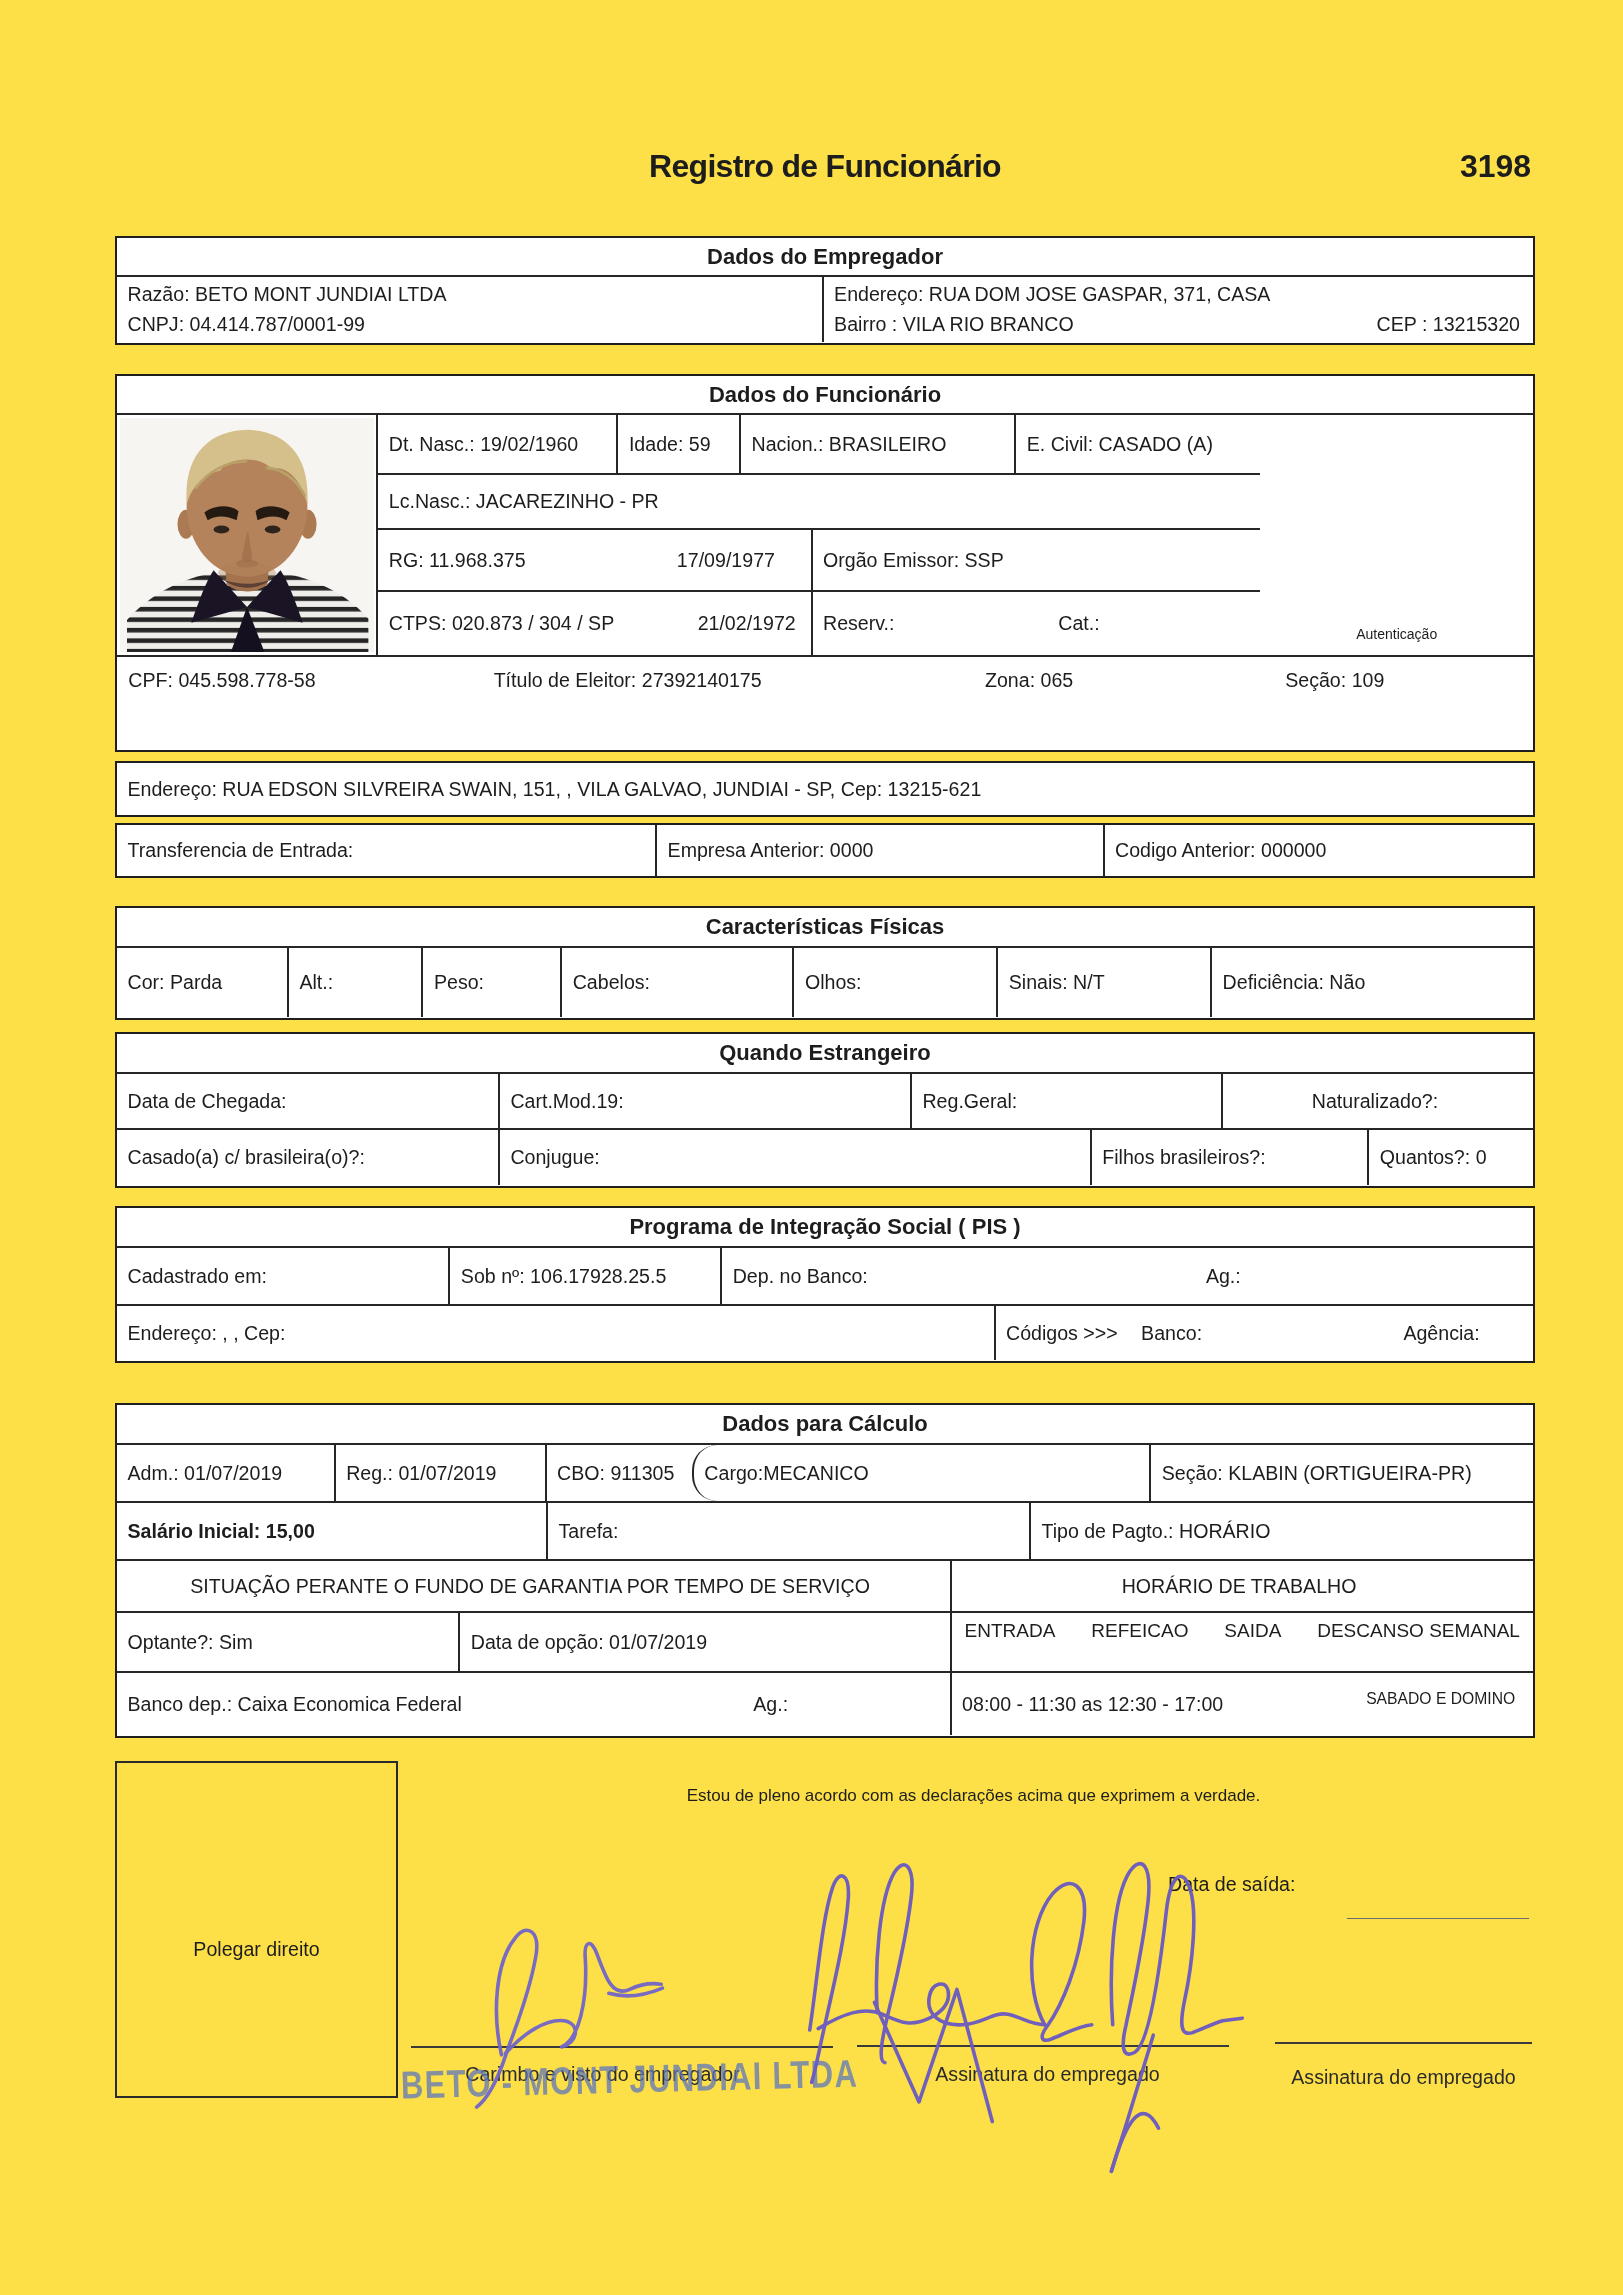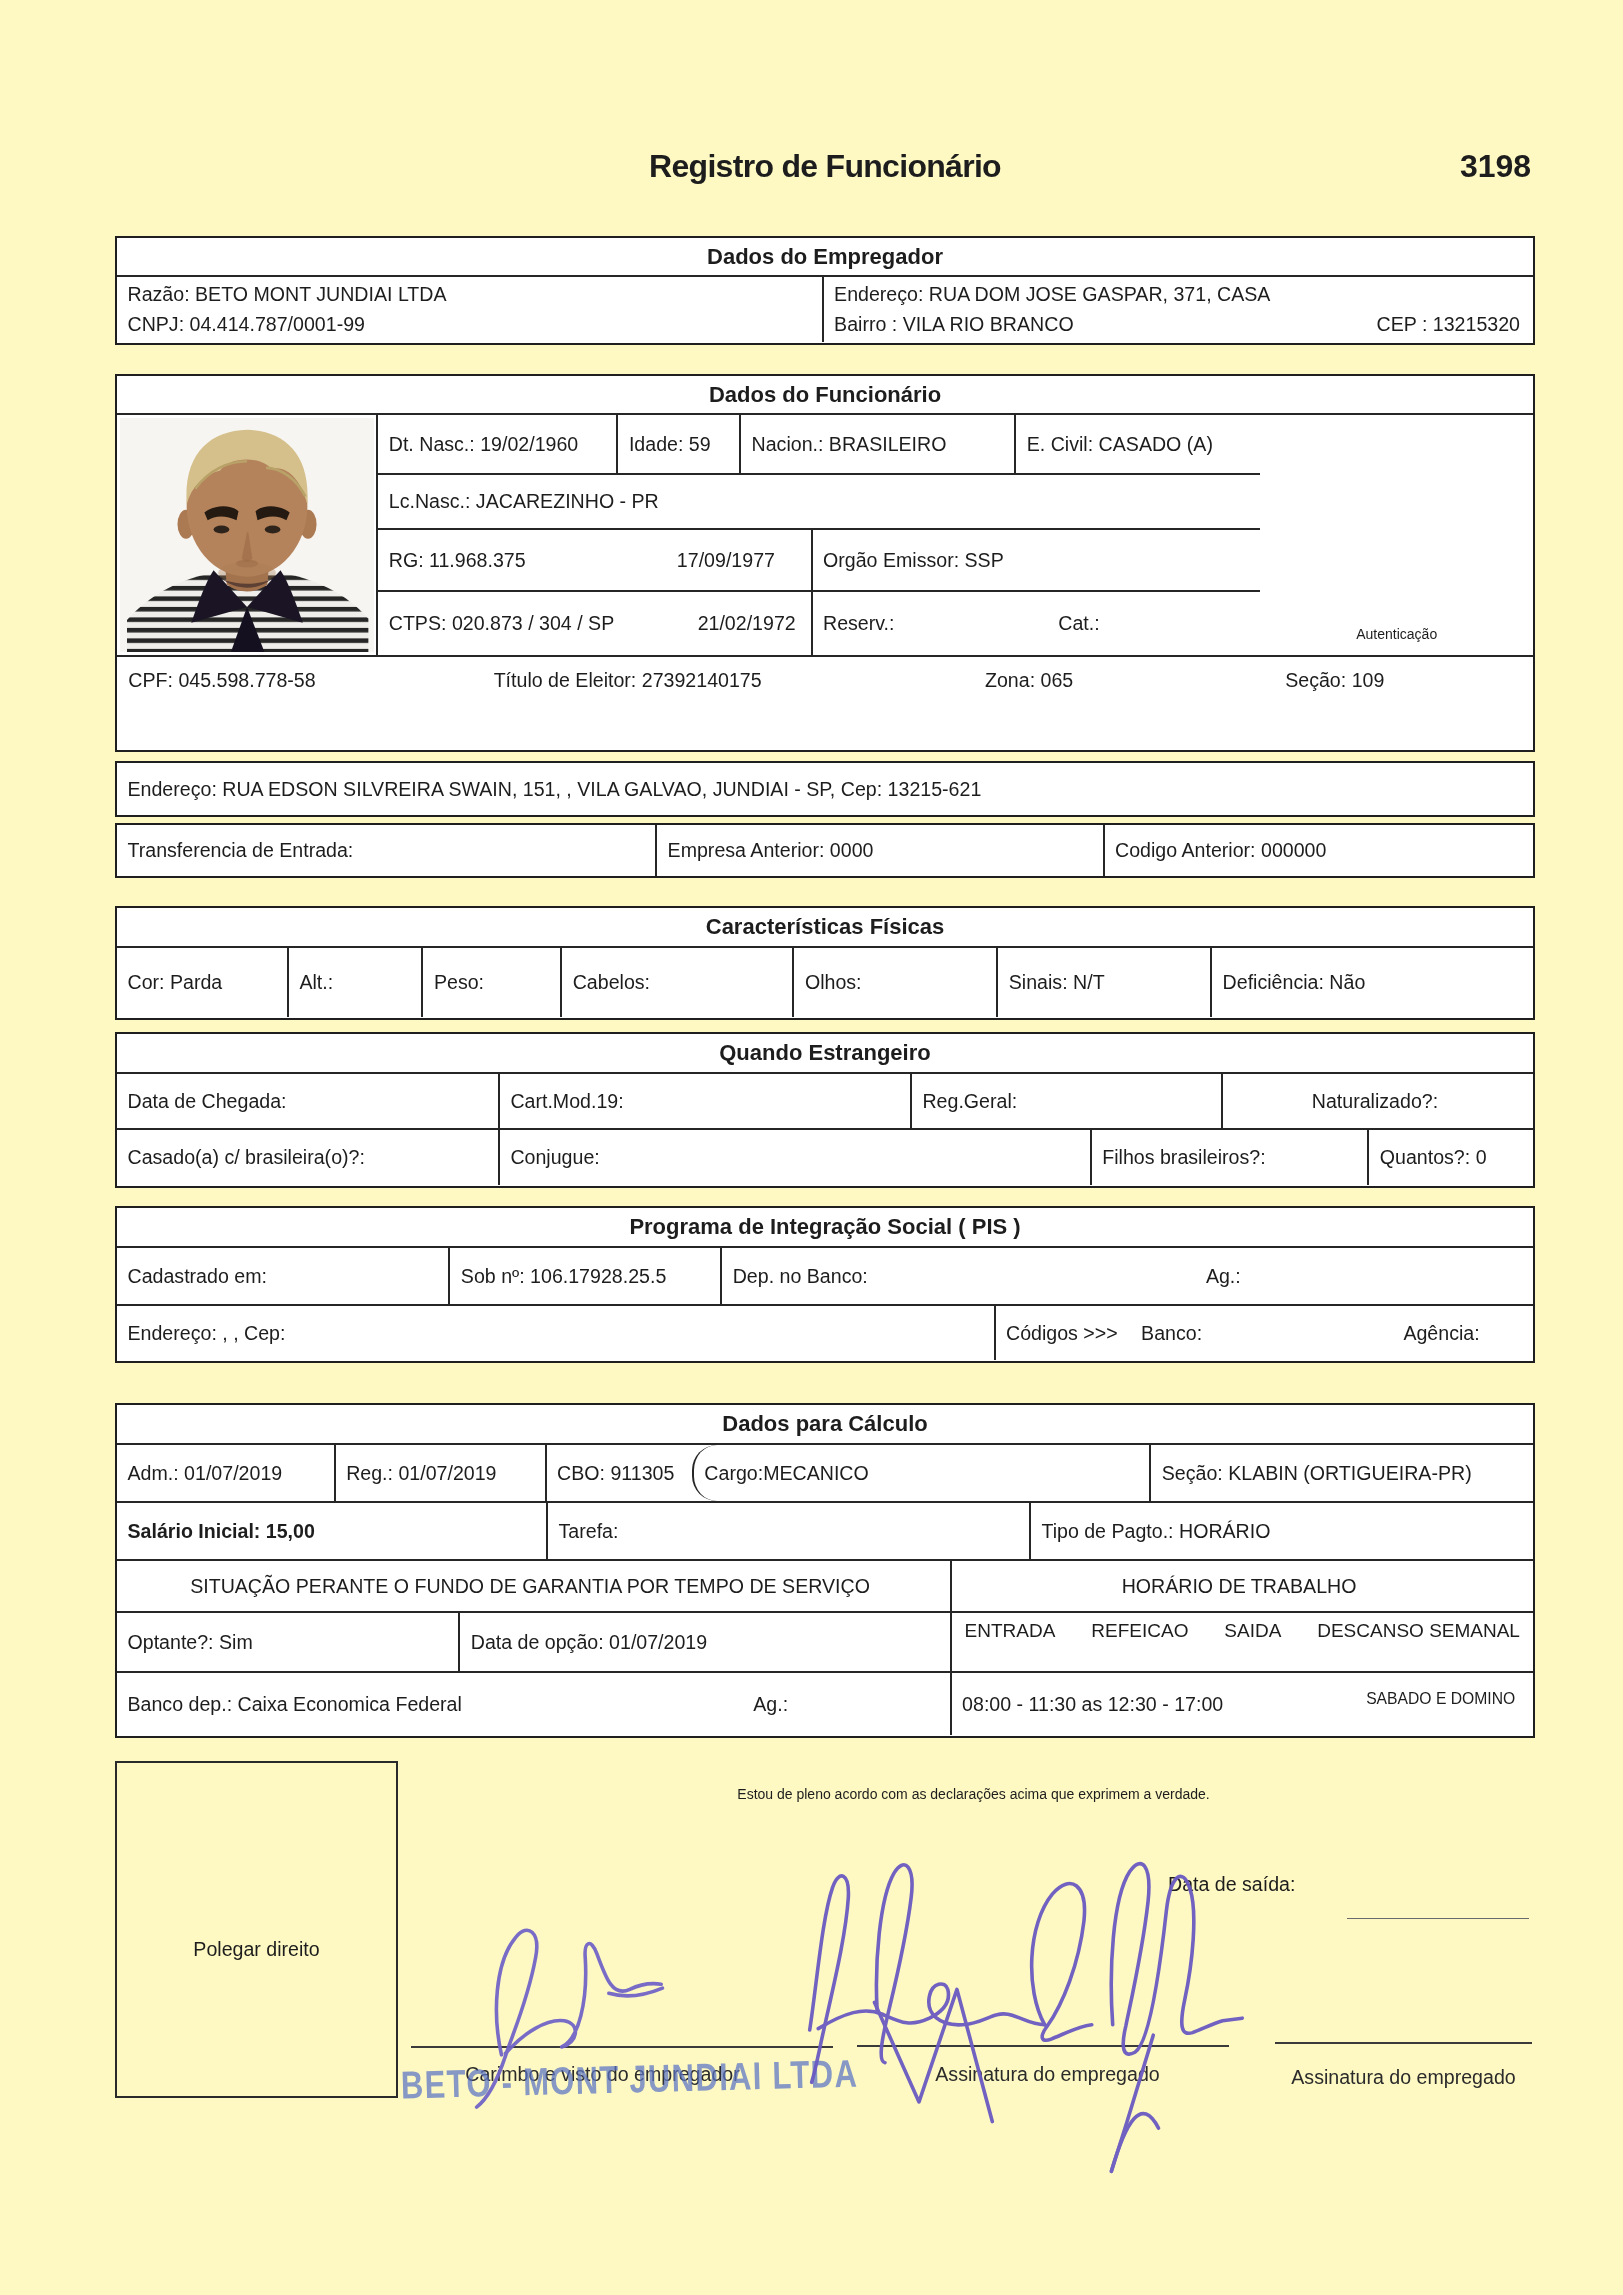--- a/index.html
+++ b/index.html
@@ -1,17 +1,17 @@
 <!DOCTYPE html>
 <html style="font-size:10.5px"><head>
 <meta charset="utf-8">
 <style>
   html,body{margin:0;padding:0;background:#e8e8e8;}
   .page{
-    position:relative;width:1624px;height:2295px;background:#fef9c3;
+    position:relative;width:1624px;height:2295px;background:#fde047;
     font-family:"Liberation Sans", sans-serif;color:#1d1d1d;overflow:hidden;
   }
   .abs{position:absolute;}
   .box{position:absolute;left:115px;width:1420px;background:#fff;
        border:2.6px solid #1f1f1f;box-sizing:border-box;}
   .hd{display:flex;align-items:center;justify-content:center;
       font-weight:700;font-size:22px;border-bottom:2px solid #262626;}
   .c{display:flex;align-items:center;padding:0 6.5px 0 10.5px;
      border-left:2px solid #262626;box-sizing:border-box;
      overflow:hidden;white-space:nowrap;font-size:19.6px;}
@@ -242,21 +242,21 @@
         <span>08:00  -  11:30 as 12:30 -  17:00</span>
         <span class="smalltag" style="margin-left:auto;margin-right:2%;transform:translateY(-5.2px);">SABADO E DOMINO</span>
       </span>
     </div>
   </div>
 
   <div class="abs" style="left:115px;top:1761px;width:283px;height:337px;border:2px solid #2a2a2a;box-sizing:border-box;display:flex;justify-content:center;align-items:flex-start;">
     <span style="font-size:19.6px;margin-top:175px;">Polegar direito</span>
   </div>
 
-  <div class="abs" style="left:412px;top:1786px;width:1123px;text-align:center;font-size:14px;">Estou de pleno acordo com as declarações acima que exprimem a verdade.</div>
+  <div class="abs" style="left:412px;top:1786px;width:1123px;text-align:center;font-size:17px;">Estou de pleno acordo com as declarações acima que exprimem a verdade.</div>
 
   <div class="abs" style="left:1168px;top:1873px;font-size:19.6px;">Data de saída:</div>
   <div class="sigline" style="left:1347px;top:1918px;width:182px;border-top-width:1.3px;border-top-color:#6b6b6b;"></div>
 
   <div class="sigline" style="left:411px;top:2046px;width:422px;"></div>
   <div class="sigline" style="left:857px;top:2045px;width:372px;"></div>
   <div class="sigline" style="left:1275px;top:2042px;width:257px;"></div>
 
   <div class="siglabel" style="left:419px;top:2063px;width:367px;">Carimbo e visto do empregador</div>
   <div class="siglabel" style="left:871px;top:2063px;width:353px;">Assinatura do empregado</div>

